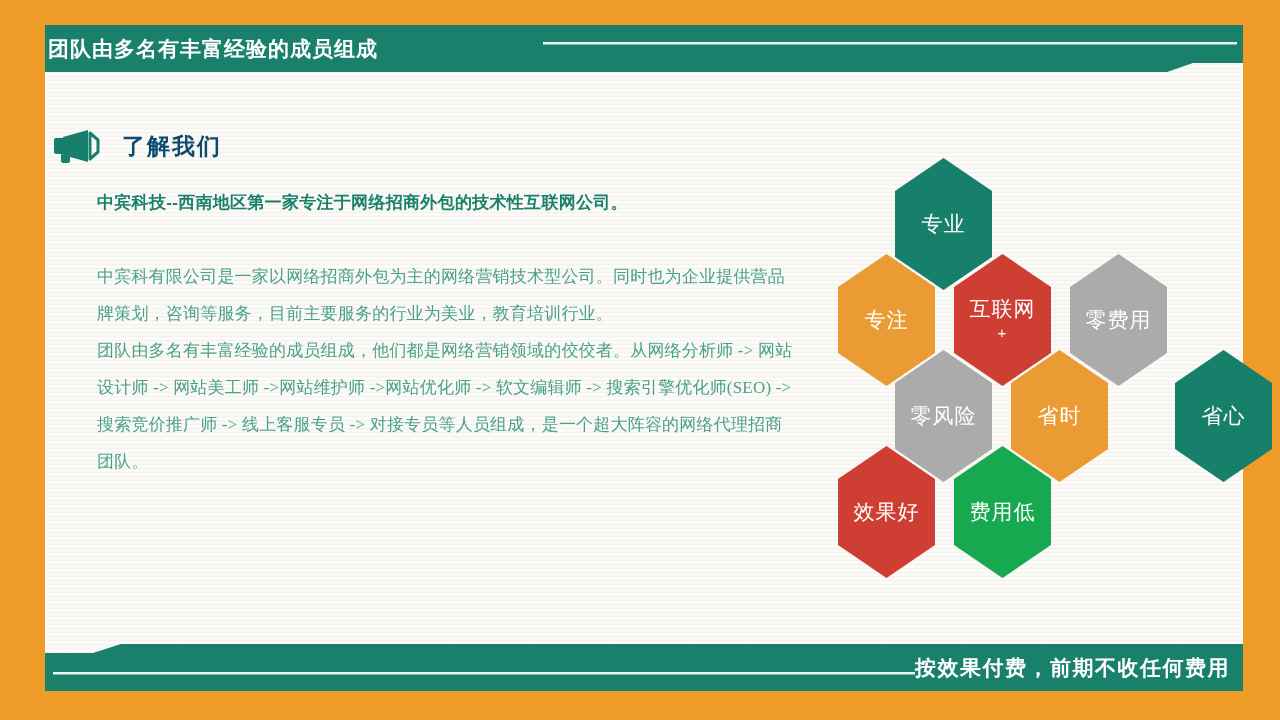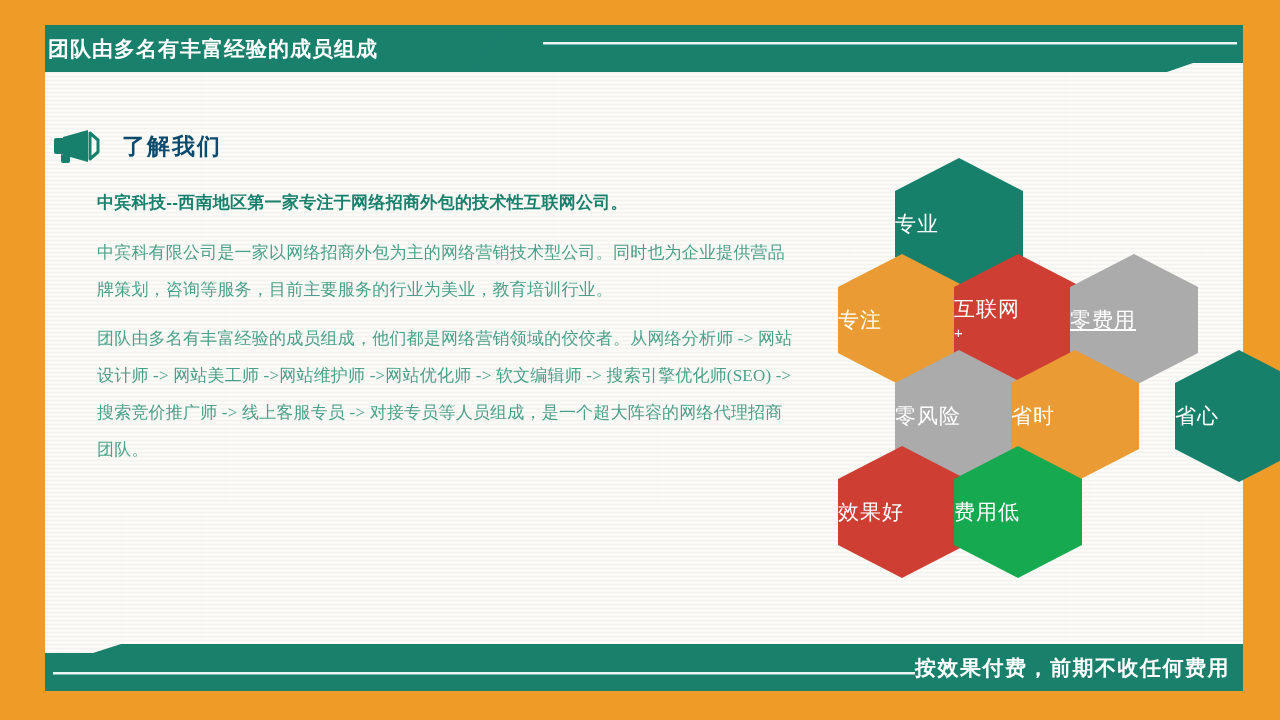--- a/index.html
+++ b/index.html
@@ -60,42 +60,42 @@
     color:#0c4a6e; font-size:23px; font-weight:bold; letter-spacing:2px;
   }
 
   
   .body-col {
     position:absolute; left:97px; top:188px; width:700px;
   }
   .lead {
     color:#18806b; font-size:17px; font-weight:bold;
     letter-spacing:0.3px; line-height:30px;
-    margin-bottom:16px;
+    margin-bottom:40px;
   }
   .para {
     color:#4ba089; font-size:17px; line-height:37px;
     letter-spacing:0.2px;
     font-family:Liberation Serif, serif;
   }
-  .para.p2 { margin-top:12px; }
+  .para.p2 { margin-top:0; }
   .closing {
     color:#18806b; font-size:17px; font-weight:bold;
     line-height:37px; letter-spacing:0.2px;
     margin-top:28px;
   }
 
   
   .hex-wrap { position:absolute; left:830px; top:150px; width:420px; height:390px; }
   .hex {
     position:absolute;
-    width:128px; height:132px;
+    width:97px; height:132px;
     clip-path:polygon(50% 0%,100% 25%,100% 75%,50% 100%,0% 75%,0% 25%);
     display:flex; flex-direction:column;
-    align-items:flex-start; justify-content:center;
+    align-items:center; justify-content:center;
     color:#ffffff;
     font-size:21px;
     font-weight:normal;
     letter-spacing:1px;
     text-align:center;
     line-height:1.15;
   }
   .hex .plus { font-size:15px; line-height:1.4; }
 
   
@@ -150,21 +150,21 @@
       <div class="hex" style="background: rgb(23, 128, 107); left: 65px; top: 8px;">
         <span>专业</span>
       </div>
       <div class="hex" style="background: rgb(234, 155, 51); left: 8px; top: 104px;">
         <span>专注</span>
       </div>
       <div class="hex" style="background: rgb(206, 62, 51); left: 124px; top: 104px;">
         <span>互联网</span>
         <span class="plus">+</span>
       </div>
-      <div class="hex" style="background: rgb(171, 171, 171); left: 240px; top: 104px; text-decoration: underline;">
+      <div class="hex" style="background: rgb(171, 171, 171); left: 240px; top: 104px;">
         <span>零费用</span>
       </div>
       <div class="hex" style="background: rgb(171, 171, 171); left: 65px; top: 200px;">
         <span>零风险</span>
       </div>
       <div class="hex" style="background: rgb(234, 155, 51); left: 181px; top: 200px;">
         <span>省时</span>
       </div>
       <div class="hex" style="background: rgb(23, 128, 107); left: 297px; top: 200px; margin-left: 48px;">
         <span>省心</span>

